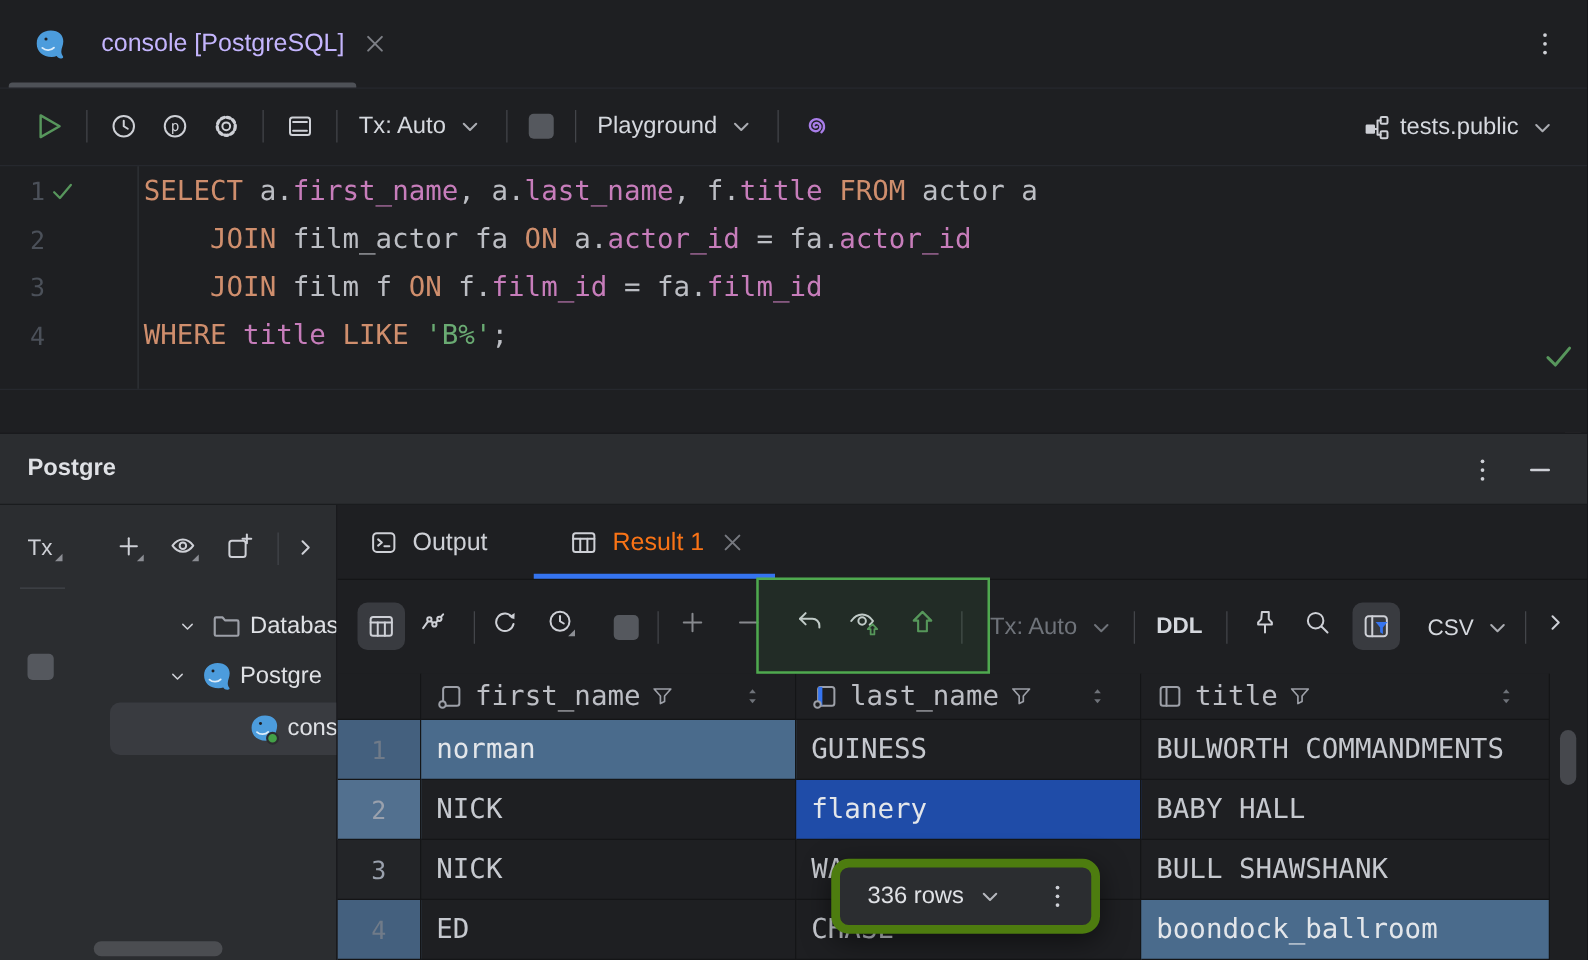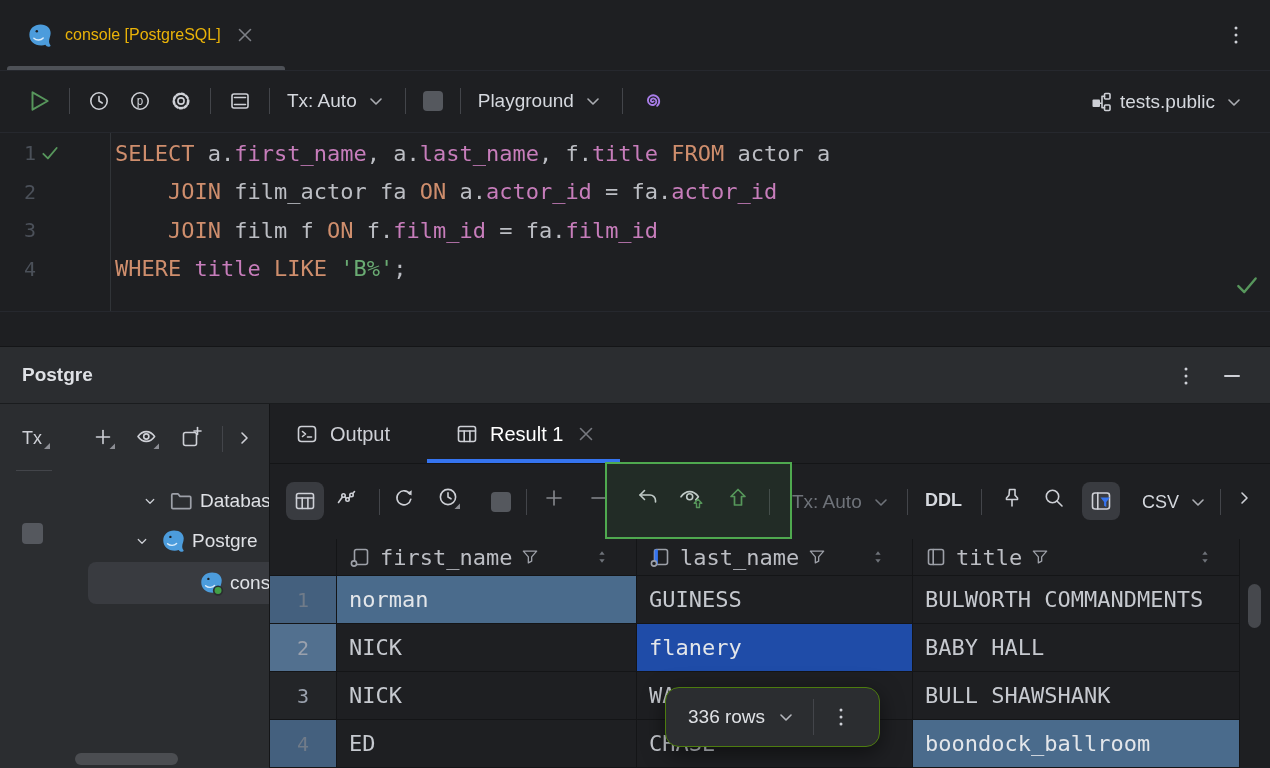--- a/index.html
+++ b/index.html
@@ -5,21 +5,21 @@
   html,body{margin:0;padding:0;background:#101114;}
   #app{position:relative;width:1270px;height:768px;background:#1e1f22;overflow:hidden;
        font-family:"Liberation Sans",sans-serif;color:#dfe1e5;-webkit-font-smoothing:antialiased;}
   .abs{position:absolute;}
   .ic{width:24px;height:24px;display:block;}
   .sepv{width:1px;height:26px;background:#43454A;}
 
   
   #tabbar{position:absolute;left:0;top:0;width:1270px;height:70px;border-bottom:1px solid #26282e;}
   #editor-tab{position:absolute;left:8px;top:0;height:70px;display:flex;align-items:center;gap:12px;padding:0 18px;}
-  #editor-tab .title{font-size:16px;color:#eab308;}
+  #editor-tab .title{font-size:20px;color:#c4b5fd;margin-left:16px;}
   #tab-underline{position:absolute;left:7px;bottom:0;width:278px;height:4px;background:#4e5157;border-radius:3px 3px 0 0;}
   #tabbar-kebab{position:absolute;left:1224px;top:23px;}
 
   
   #main-toolbar{position:absolute;left:0;top:70px;width:1270px;height:63px;display:flex;align-items:center;
                 padding-left:26px;box-sizing:border-box;border-bottom:1px solid #26282e;gap:17px;}
   .tbtxt{font-size:19px;color:#d5d8de;display:flex;align-items:center;gap:7px;white-space:nowrap;}
   .stop-sq{width:20px;height:20px;border-radius:4px;background:#55585e;}
   #schema-widget{position:absolute;right:24px;top:0;height:63px;display:flex;align-items:center;gap:7px;font-size:19px;color:#d5d8de;}
 
@@ -57,21 +57,21 @@
   .tree-row{position:absolute;left:0;width:100%;height:40px;}
   .tree-row .chev,.tree-row .ticon,.tree-row .tlabel{position:absolute;top:50%;transform:translateY(-50%);}
   .tlabel{font-size:19px;color:#dfe1e5;white-space:nowrap;}
   #tree-sel-pill{position:absolute;left:88px;top:158px;width:200px;height:42px;background:#393b40;border-radius:8px;}
   #sb-hscroll{position:absolute;left:75px;top:349px;width:103px;height:12px;border-radius:6px;background:#4b4d51;}
 
   
   #result-tabs{position:absolute;left:0;top:0;width:1000px;height:60px;border-bottom:1px solid #141517;box-sizing:border-box;}
   .rtab{position:absolute;top:0;height:60px;display:flex;align-items:center;gap:11px;}
   .rtab .lbl{font-size:20px;color:#ced0d6;}
-  .rtab.active .lbl{color:#ffffff;text-align:right;}
+  .rtab.active .lbl{color:#f97316;text-align:right;}
   #result-tab-underline{position:absolute;left:157px;bottom:0;width:193px;height:4px;background:#3574F0;}
 
   
   #result-toolbar{position:absolute;left:0;top:60px;width:1000px;height:75px;}
   #result-toolbar .it{position:absolute;top:22px;}
   .selbtn{position:absolute;width:38px;height:38px;top:18px;border-radius:8px;background:#393b40;
           display:flex;align-items:center;justify-content:center;}
   #green-box{position:absolute;left:335px;top:58px;width:187px;height:77px;border:2px solid #4fa94f;
              background:rgba(80,170,80,0.10);box-sizing:border-box;pointer-events:none;z-index:5;}
 
@@ -86,21 +86,21 @@
   .cell.mod{background:#4A6B8C;color:#e3e6ea;}
   .cell.sel{background:#1F4CA8;color:#e3e6ea;}
   .gut{justify-content:center;padding-left:0;font-size:20px;color:#9aa1ad;}
   .gut.blue{background:#44607E;}
   .gut.blue2{background:#52708F;}
   .gut.dark{background:#232528;}
   .gut.dimnum{color:#707b89;}
   #result-vscroll{position:absolute;left:978px;top:180px;width:13px;height:44px;border-radius:7px;background:#46484d;z-index:6;}
 
   
-  #rows-popup{position:absolute;left:395px;top:283px;width:215px;height:60px;background:#2b2d30;border:1px solid #4d7c0f;
+  #rows-popup{position:absolute;left:395px;top:283px;width:215px;height:60px;background:#2b2d30;border:7px solid #4d7c0f;
               border-radius:14px;box-sizing:border-box;display:flex;align-items:center;padding:0 16px 0 22px;gap:9px;
               box-shadow:0 6px 22px rgba(0,0,0,.5);z-index:10;}
   #rows-popup .lbl{font-size:19px;color:#dfe1e5;white-space:nowrap;}
   #rows-popup .psep{width:1px;height:36px;background:#43454a;margin:0 6px;}
 </style>
 </head>
 <body>
 
 <div id="app">
 

